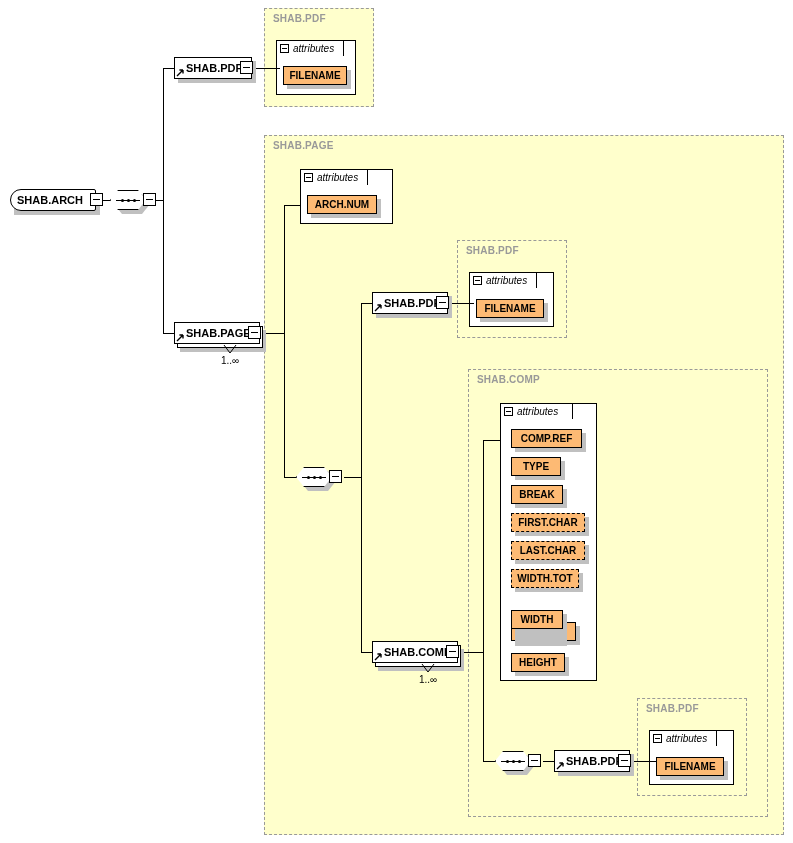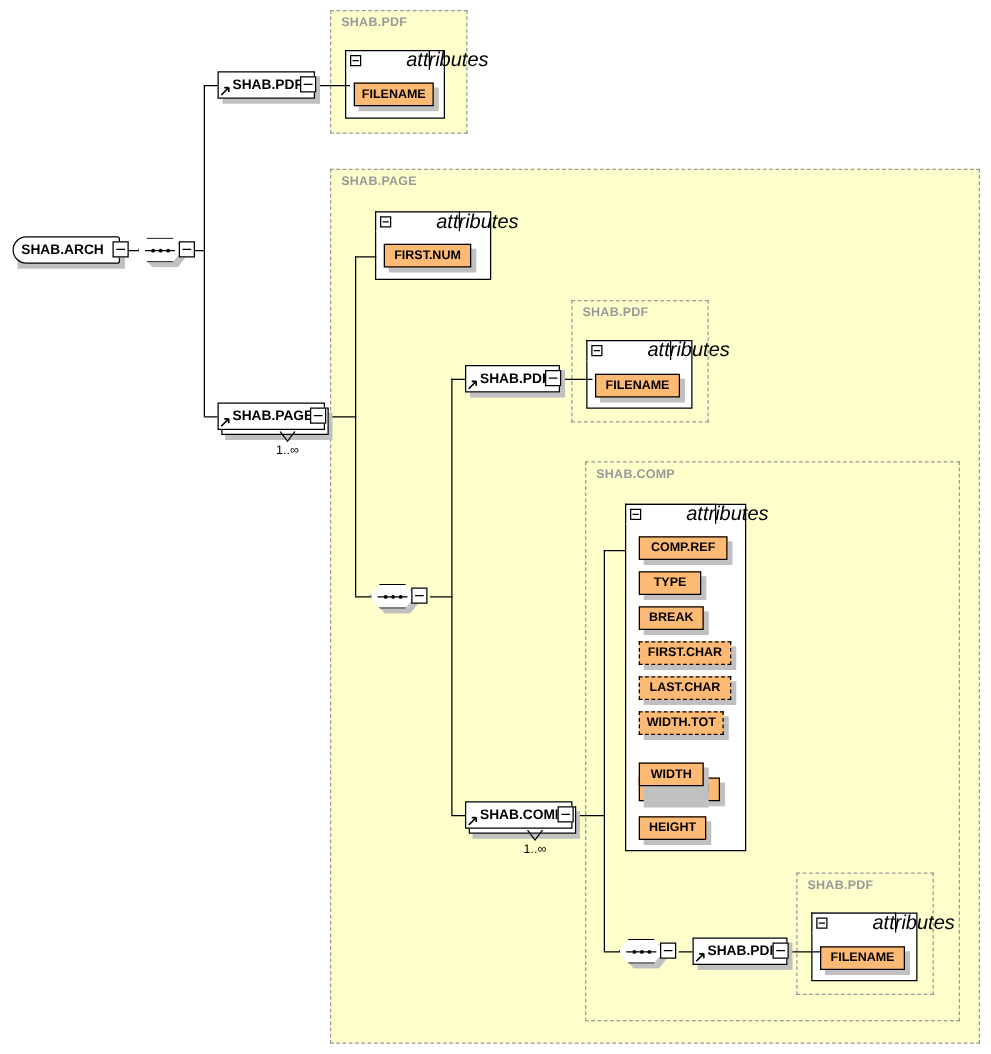--- a/index.html
+++ b/index.html
@@ -60,24 +60,23 @@
     flex: 0 0 auto;
   }
   .attrtab .minusbox::before {
     content: "";
     position: absolute;
     left: 1px; right: 1px; top: 3px;
     height: 1px;
     background: #000000;
   }
   .attrtab .attrlabel {
-    font-size: 16px;
+    font-size: 10px;
     font-style: italic;
     color: #000000;
-    margin-left: 32px;
   }
   
   .tabmask {
     position: absolute;
     height: 2px;
     background: #ffffff;
     z-index: 2;
   }
 
   
@@ -351,21 +350,21 @@
   <div class="card" style="left:200px; top:355px; width:60px;">1..∞</div>
 
   <div class="attrpanel" style="left:300px; top:169px; width:93px; height:55px;"></div>
   <div class="tabmask" style="left:301px; top:184px; width:65px;"></div>
   <div class="attrtab" style="left:300px; top:169px; width:68px;">
     <span class="minusbox"></span>
     <span class="attrlabel">attributes</span>
   </div>
   <div class="attrwrap" style="left:307px; top:195px; width:70px; height:19px;">
     <div class="sh"></div>
-    <div class="attr" style="left:0; top:0; width:70px;">FIRST.NUM</div>
+    <div class="attr" style="left:0; top:0; width:70px;">ARCH.NUM</div>
   </div>
 
   <div class="seqwrap" style="left:296px; top:467px; width:36px; height:20px;">
     <div class="seqsh"></div>
     <div class="seq">
       <div class="bar"></div>
       <div class="d" style="left:10px;"></div>
       <div class="d" style="left:16px;"></div>
       <div class="d" style="left:22px;"></div>
     </div>

